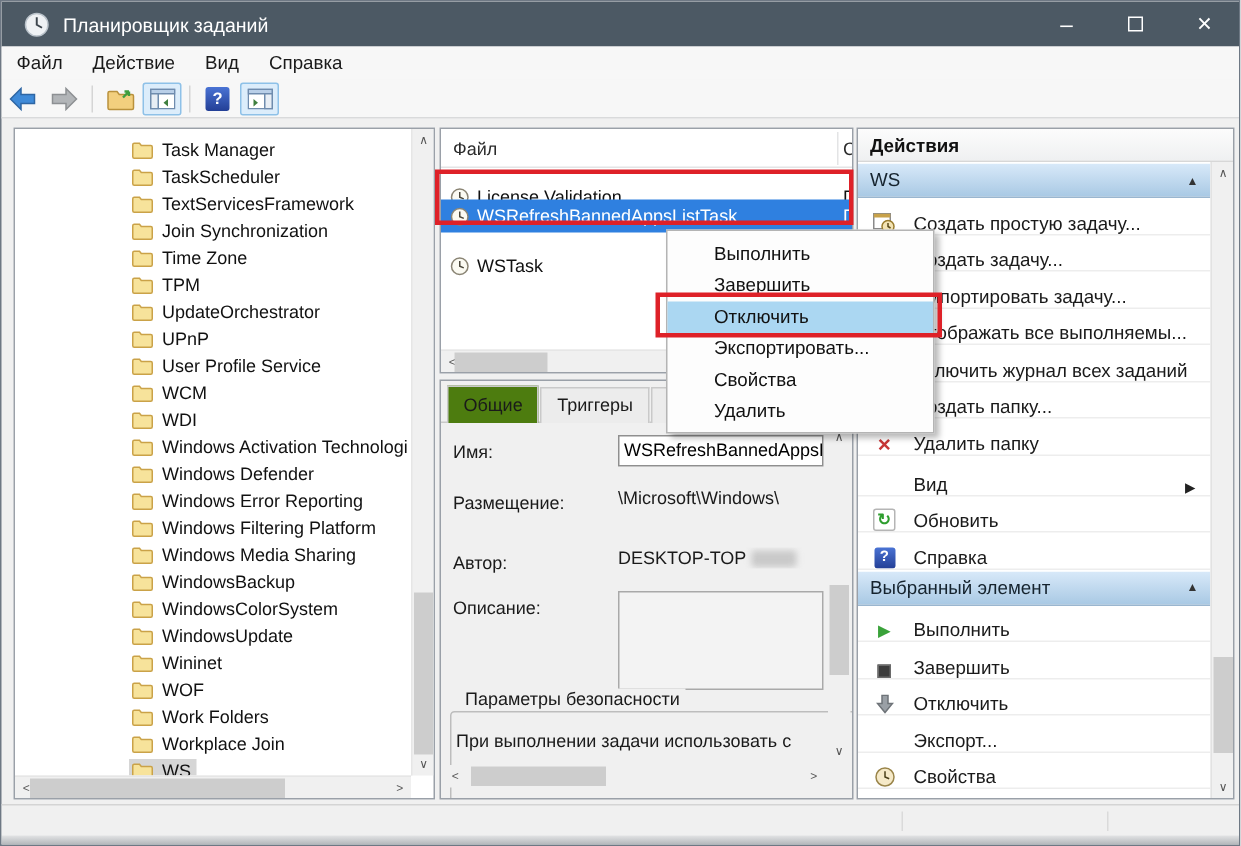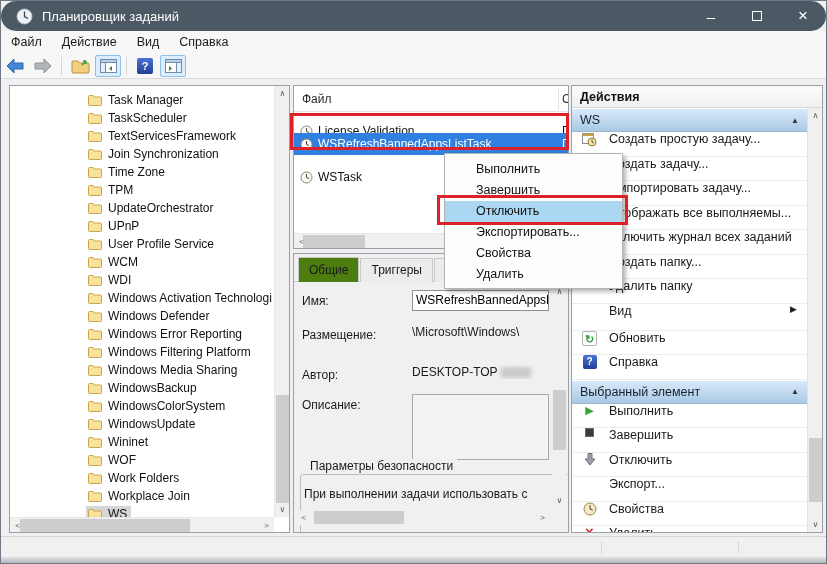--- a/index.html
+++ b/index.html
@@ -2,21 +2,21 @@
 <html><head>
 <meta charset="utf-8">
 <style>
   * { margin:0; padding:0; box-sizing:border-box; }
   body { font-family:"Liberation Sans", sans-serif; background:#ffffff; }
   .window { position:relative; width:827px; height:564px; overflow:hidden;
             background:#f0f0f0; border:1px solid #6e7884; }
 
   
   .titlebar { position:absolute; left:0; top:0; width:100%; height:30px;
-              background:#4c5964; display:flex; align-items:center; color:#fff;border-radius:15px; }
+              background:#4c5964; display:flex; align-items:center; color:#fff; }
   .app-icon { margin-left:15px; width:17px; height:17px; }
   .title-text { margin-left:9px; font-size:13px; }
   .win-controls { position:absolute; right:0; top:0; height:30px; display:flex; }
   .win-btn { width:46px; height:30px; display:flex; align-items:center; justify-content:center;
              color:#fff; font-size:15px; }
   .max-glyph { width:10px; height:10px; border:1px solid #fff; display:block; }
 
   
   .menubar { position:absolute; left:0; top:30px; width:100%; height:22px; background:#f7f7f7;
              display:flex; align-items:center; font-size:12.5px; color:#1a1a1a; }
@@ -95,21 +95,21 @@
   #det-hscroll { left:2px; top:256px; width:254px; z-index:5; }
 
   
   .actions-title { height:22px; background:linear-gradient(#fcfcfc,#eff0f1); border-bottom:1px solid #d7d7d7;
                    font-size:12.5px; font-weight:bold; color:#111; padding:4px 8px; }
   .actions-scrollarea { position:absolute; left:0; top:22px; right:15px; bottom:0; overflow:hidden; background:#fff; }
   .section-header { height:24px; background:linear-gradient(#d8e9f9,#a9c9e4); border-top:1px solid #fff;
                     border-bottom:1px solid #9ab6cf; display:flex; align-items:center;
                     justify-content:space-between; padding:0 8px; font-size:12.5px; color:#15232e; }
   .collapse-glyph { font-size:8px; color:#333; }
-  .action-item { height:24.5px; display:flex; align-items:flex-start; border-bottom:1px solid #ededed;
+  .action-item { height:24.5px; display:flex; align-items:flex-end; border-bottom:1px solid #ededed;
                  padding-left:8px; font-size:12.5px; color:#1a1a1a; white-space:nowrap; overflow:hidden; }
   .action-item.tall { height:27px; }
   .act-icon { width:19px; margin-right:10px; flex:none; display:flex; align-items:center; justify-content:center; }
   .submenu-glyph { margin-left:auto; margin-right:10px; font-size:9px; color:#222; }
   .red-x { color:#c73636; font-weight:bold; font-size:15px; line-height:12px; }
   .green-play { color:#3aa23a; font-size:11px; }
   .dark-sq { width:9px; height:9px; background:#3c3c3c; border:1px solid #6a6a6a; }
   .refresh-box { width:15px; height:15px; border:1px solid #b5b5b5; background:#fff; border-radius:2px;
                  color:#2f9e2f; font-size:11px; font-weight:bold; text-align:center; line-height:14px; }
   .help-sq-sm { width:14px; height:14px; background:linear-gradient(#4a73d4,#233f96); color:#fff;

